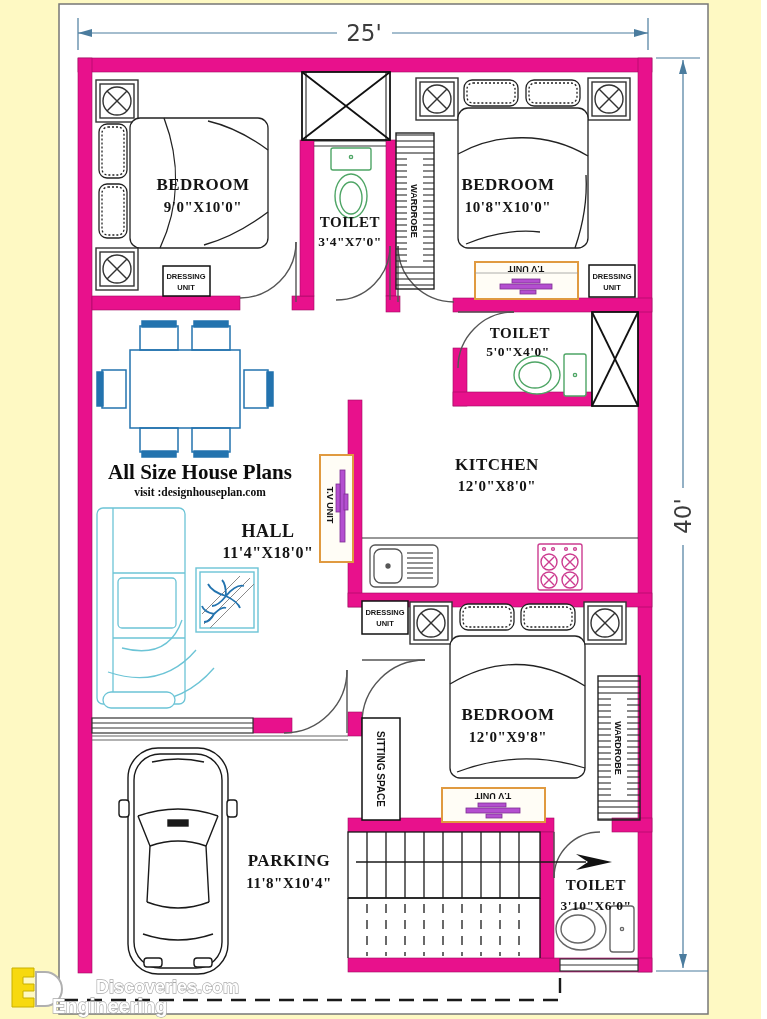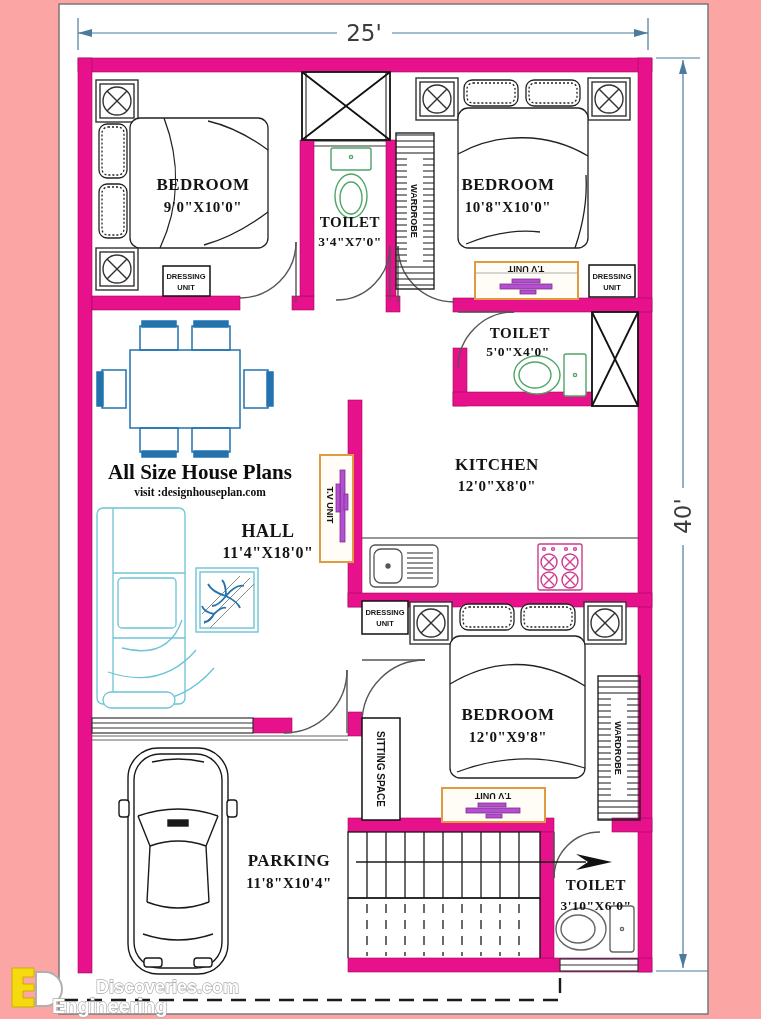--- a/index.html
+++ b/index.html
@@ -1,16 +1,16 @@
 <!DOCTYPE html>
 <html><head>
 <meta charset="utf-8">
 <style>
   html,body{margin:0;padding:0;background:#ffffff;}
-  .page{position:relative;width:761px;height:1019px;background:#fca5a5;overflow:hidden;}
+  .page{position:relative;width:761px;height:1019px;background:#fef9c3;overflow:hidden;}
   svg{display:block;}
   text{user-select:none;}
   .t-room{font-family:"Liberation Serif",serif;font-weight:bold;fill:#141414;text-anchor:middle;letter-spacing:.5px;}
   .t-small{font-family:"Liberation Sans",sans-serif;font-weight:bold;fill:#141414;text-anchor:middle;}
   .t-dim{font-family:"DejaVu Sans",sans-serif;fill:#3c3c3c;text-anchor:middle;}
   .t-brand{font-family:"Liberation Serif",serif;font-weight:bold;fill:#0d0d0d;text-anchor:middle;}
   .t-wm{font-family:"Liberation Sans",sans-serif;font-weight:bold;fill:#ffffff;stroke:#ababab;stroke-width:1.3px;paint-order:stroke;}
 </style>
 </head>
 <body>

